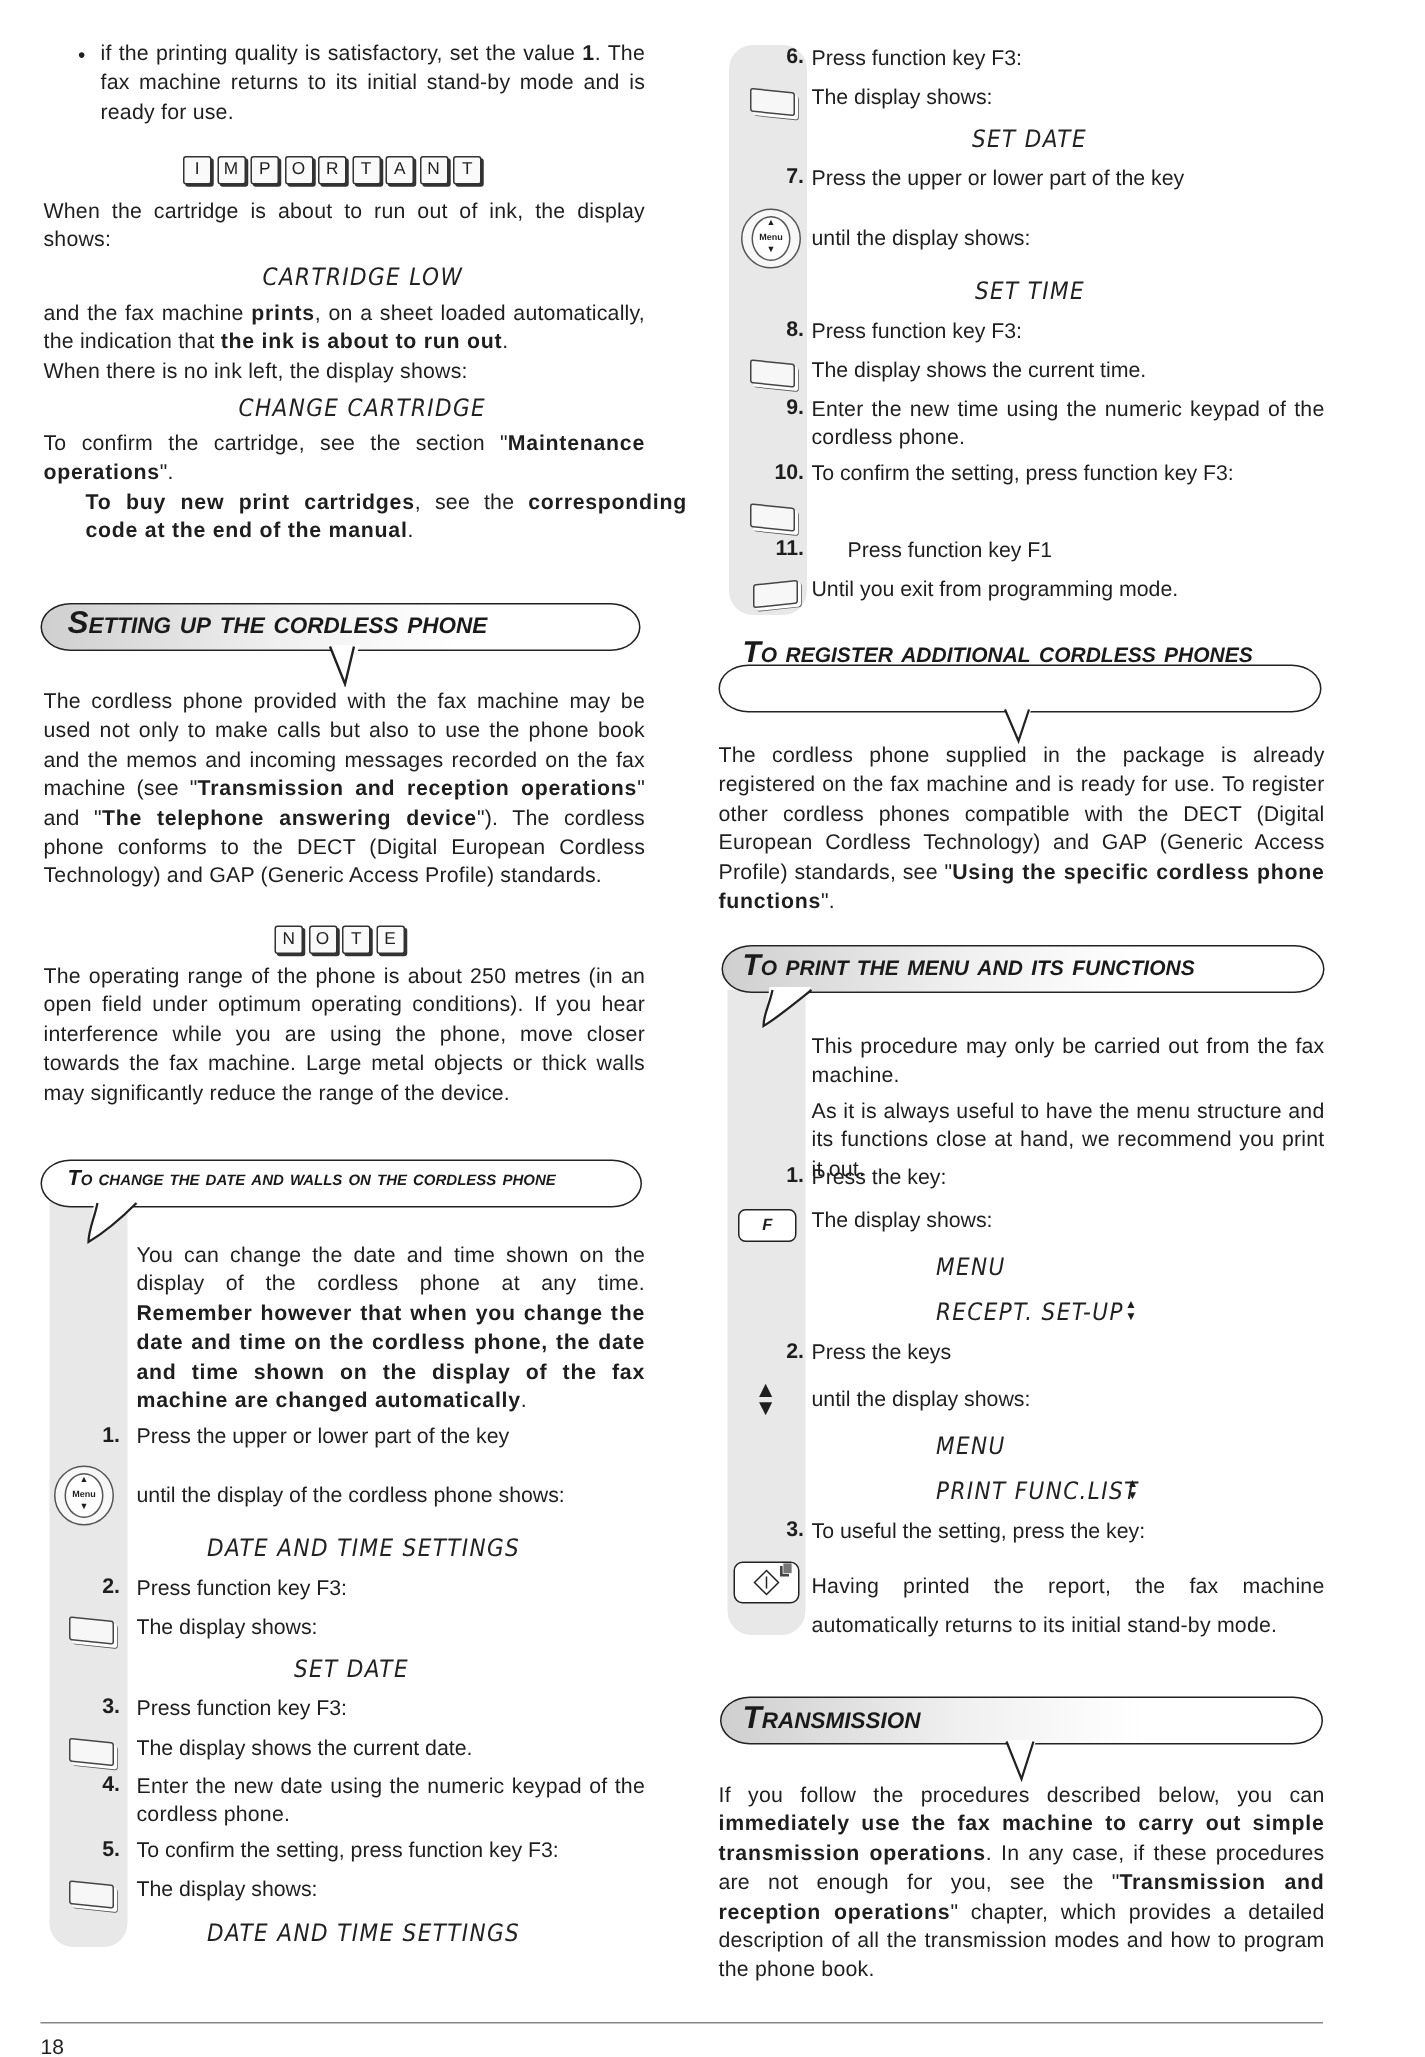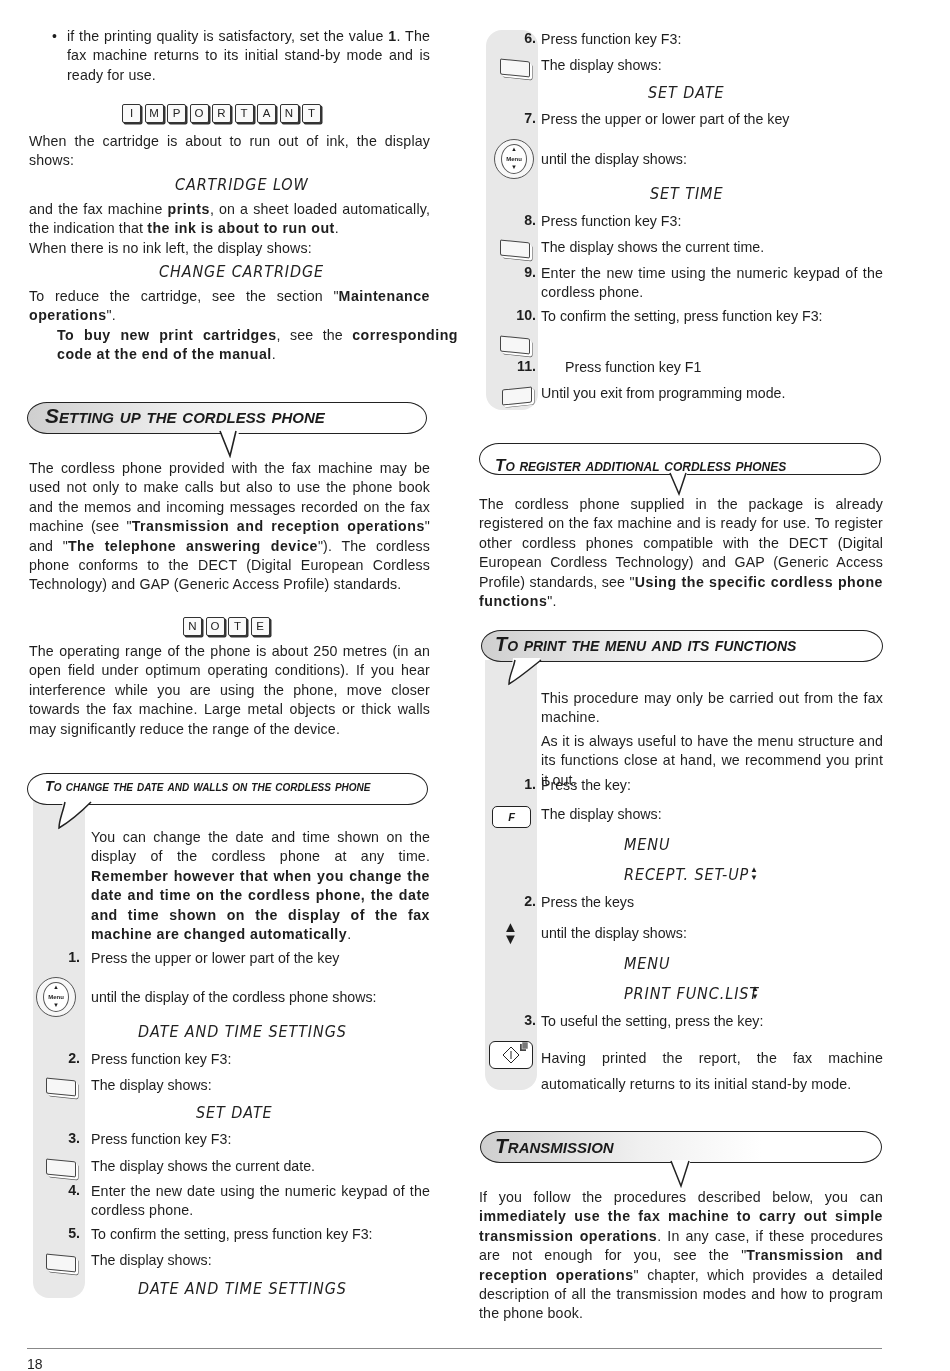--- a/index.html
+++ b/index.html
@@ -41,21 +41,21 @@
 <div class="abs" style="left:122px;top:104px;" id="important-keys"><span class="key-letter">I</span><span class="key-letter">M</span><span class="key-letter">P</span><span class="key-letter">O</span><span class="key-letter">R</span><span class="key-letter">T</span><span class="key-letter">A</span><span class="key-letter">N</span><span class="key-letter">T</span></div>
 
 <div class="para" style="left:29px;top:132px;width:401px;">When the cartridge is about to run out of ink, the display shows:</div>
 <div class="lcd" style="left:175px;top:175px;">CARTRIDGE LOW</div>
 <div class="para" style="left:29px;top:200px;width:401px;">
   <span>and the fax machine </span><b>prints</b><span>, on a sheet loaded automatically, the indication that </span><b>the ink is about to run out</b><span>.</span>
 </div>
 <div class="para" style="left:29px;top:239px;width:401px;">When there is no ink left, the display shows:</div>
 <div class="lcd" style="left:159px;top:262px;">CHANGE CARTRIDGE</div>
 <div class="para" style="left:29px;top:287px;width:401px;">
-  <span>To reduce the cartridge, see the section "</span><b>Maintenance operations</b><span>".</span>
+  <span>To confirm the cartridge, see the section "</span><b>Maintenance operations</b><span>".</span>
 </div>
 <div class="para" style="left:29px;top:326px;width:401px;margin-left:28px;">
   <b>To buy new print cartridges</b><span>, see the </span><b>corresponding code at the end of the manual</b><span>.</span>
 </div>
 
 <div class="bubble" style="left:27px;top:402px;width:398px;height:30px;"></div>
 <svg class="abs" style="left:218px;top:430px;" width="24" height="28" viewBox="0 0 24 28">
   <polygon points="2,0 22,0 12,26" fill="#fff"></polygon>
   <polyline points="2,1 12,26 18,1" fill="none" stroke="#222" stroke-width="1.6"></polyline>
 </svg>
@@ -143,21 +143,21 @@
 <div class="step-num" style="left:506px;top:358px;">11.</div>
 <div class="step-text" style="left:541px;top:358px;margin-left:24px;">Press function key F1</div>
 <div class="fkey" style="left:502px;top:388px;transform:skewY(-6deg);"></div>
 <div class="step-text" style="left:541px;top:384px;">Until you exit from programming mode.</div>
 
 <div class="bubble plain" style="left:479px;top:443px;width:400px;height:30px;"></div>
 <svg class="abs" style="left:669px;top:472px;" width="20" height="24" viewBox="0 0 20 24">
   <polygon points="1,0 19,0 10,22" fill="#fff"></polygon>
   <polyline points="1,1 10,22 17,1" fill="none" stroke="#222" stroke-width="1.5"></polyline>
 </svg>
-<div class="bubble-title" style="left:495px;top:456px;font-size:17px;">To register additional cordless phones</div>
+<div class="bubble-title" style="left:495px;top:424px;font-size:20px;">To register additional cordless phones</div>
 <div class="para" style="left:479px;top:495px;width:404px;">
   <span>The cordless phone supplied in the package is already registered on the fax machine and is ready for use. To register other cordless phones compatible with the DECT (Digital European Cordless Technology) and GAP (Generic Access Profile) standards, see "</span><b>Using the specific cordless phone functions</b><span>".</span>
 </div>
 
 <div class="grey-col" style="left:485px;top:660px;width:52px;height:430px;"></div>
 <div class="bubble" style="left:481px;top:630px;width:400px;height:30px;"></div>
 <svg class="abs" style="left:505px;top:658px;" width="40" height="30" viewBox="0 0 40 30">
   <polygon points="8,0 36,0 4,28" fill="#fff"></polygon>
   <path d="M10,2 C8,12 4,18 4,26 C14,20 26,10 36,2" fill="#fff" stroke="#222" stroke-width="1.5"></path>
 </svg>

